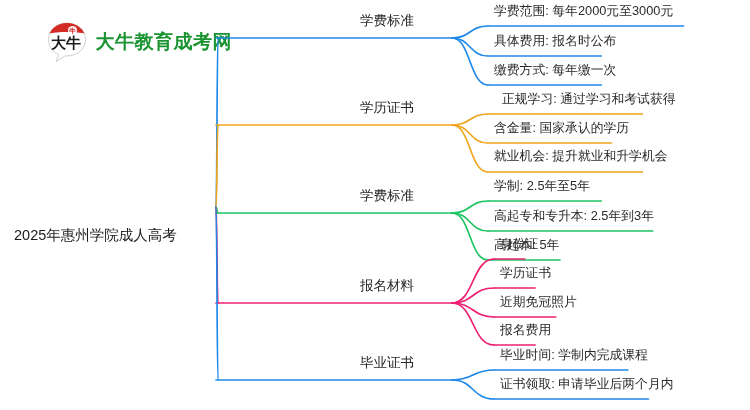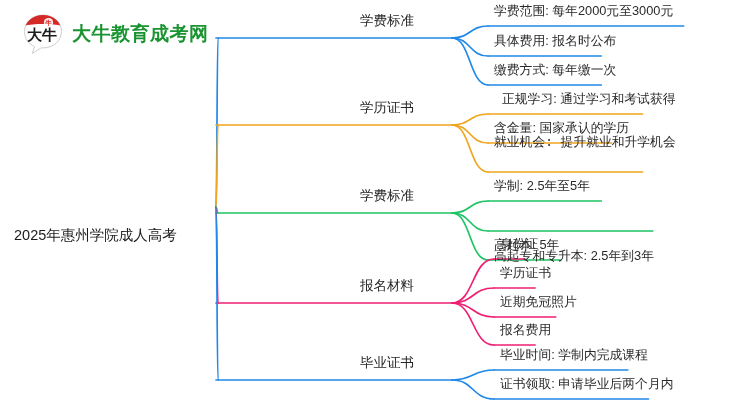--- a/index.html
+++ b/index.html
@@ -25,26 +25,27 @@
     left: 0;
     top: 0;
     width: 750px;
     height: 410px;
     pointer-events: none;
   }
   
   .logo-wrap {
     position: absolute;
     left: 22px;
-    top: 12px;
+    top: 20px;
     width: 210px;
     height: 44px;
     display: flex;
     align-items: center;
     gap: 8px;
+    justify-content: flex-end;
   }
   .logo-mark {
     position: relative;
     width: 42px;
     height: 42px;
     flex: 0 0 42px;
   }
   .logo-text {
     display: flex;
     flex-direction: row;
@@ -159,24 +160,24 @@
 
   <div id="nodes">
       <div class="node node-root" style="left: 14px; top: 193px; margin-top: 35px;">2025年惠州学院成人高考</div>
       <div class="node node-branch" style="left: 360px; top: 14px;">学费标准</div>
       <div class="node node-leaf" style="left: 494px; top: 5px;">学费范围: 每年2000元至3000元</div>
       <div class="node node-leaf" style="left: 494px; top: 35px;">具体费用: 报名时公布</div>
       <div class="node node-leaf" style="left: 494px; top: 64px;">缴费方式: 每年缴一次</div>
       <div class="node node-branch" style="left: 360px; top: 101px;">学历证书</div>
       <div class="node node-leaf" style="left: 494px; top: 93px; margin-left: 8px;">正规学习: 通过学习和考试获得</div>
       <div class="node node-leaf" style="left: 494px; top: 122px;">含金量: 国家承认的学历</div>
-      <div class="node node-leaf" style="left: 494px; top: 137px; font-family: Liberation Mono, monospace;">就业机会: 提升就业和升学机会</div>
+      <div class="node node-leaf" style="left: 494px; top: 150px;">就业机会: 提升就业和升学机会</div>
       <div class="node node-branch" style="left: 360px; top: 189px;">学费标准</div>
       <div class="node node-leaf" style="left: 494px; top: 180px;">学制: 2.5年至5年</div>
-      <div class="node node-leaf" style="left: 494px; top: 210px; margin-top: 40px;">高起专和专升本: 2.5年到3年</div>
+      <div class="node node-leaf" style="left: 494px; top: 210px;">高起专和专升本: 2.5年到3年</div>
       <div class="node node-leaf" style="left: 494px; top: 239px;">高起本: 5年</div>
       <div class="node node-branch" style="left: 360px; top: 279px;">报名材料</div>
       <div class="node node-leaf" style="left: 500px; top: 238px;">身份证</div>
       <div class="node node-leaf" style="left: 500px; top: 267px;">学历证书</div>
       <div class="node node-leaf" style="left: 500px; top: 296px;">近期免冠照片</div>
       <div class="node node-leaf" style="left: 500px; top: 324px;">报名费用</div>
       <div class="node node-branch" style="left: 360px; top: 356px;">毕业证书</div>
       <div class="node node-leaf" style="left: 500px; top: 349px;">毕业时间: 学制内完成课程</div>
       <div class="node node-leaf" style="left: 500px; top: 378px;">证书领取: 申请毕业后两个月内</div>
     </div>

